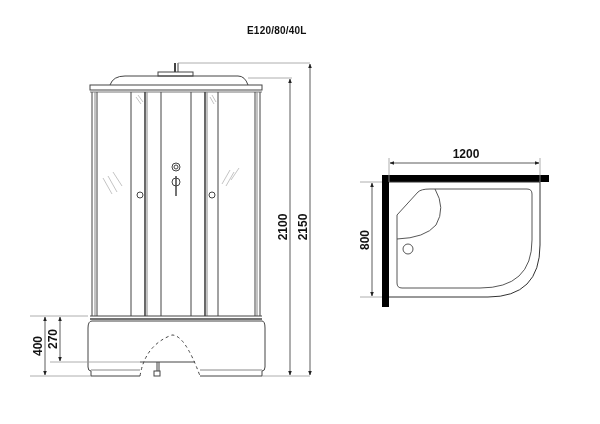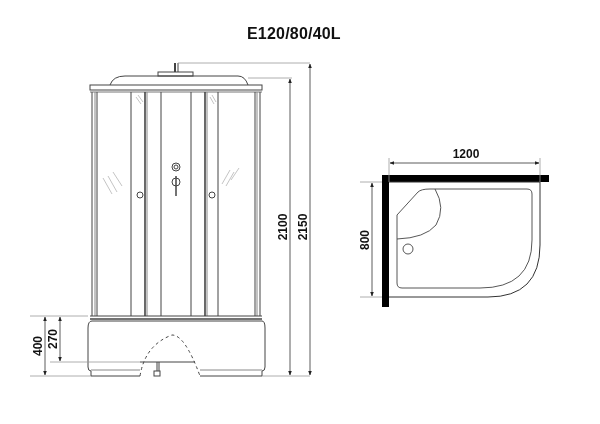--- a/index.html
+++ b/index.html
@@ -1,17 +1,17 @@
 <!DOCTYPE html>
 <html><head>
   <meta charset="utf-8">
   <style>
     html, body { margin: 0; padding: 0; background: #ffffff; }
     body { width: 600px; height: 424px; position: relative; overflow: hidden; font-family: "Liberation Sans", sans-serif; }
-    .title { position: absolute; left: 247px; top: 25px; font-weight: bold; font-size: 16px; color: #111; letter-spacing: 0.2px; }
+    .title { position: absolute; left: 247px; top: 25px; font-weight: bold; font-size: 10px; color: #111; letter-spacing: 0.2px; }
     svg { position: absolute; left: 0; top: 0; }
     .dim-text { font-family: "Liberation Sans", sans-serif; font-weight: bold; font-size: 12px; fill: #111; }
   </style>
 </head>
 <body>
 
 <div class="title">E120/80/40L</div>
 
 <svg width="600" height="424" viewBox="0 0 600 424" xmlns="http://www.w3.org/2000/svg">
   <defs>

